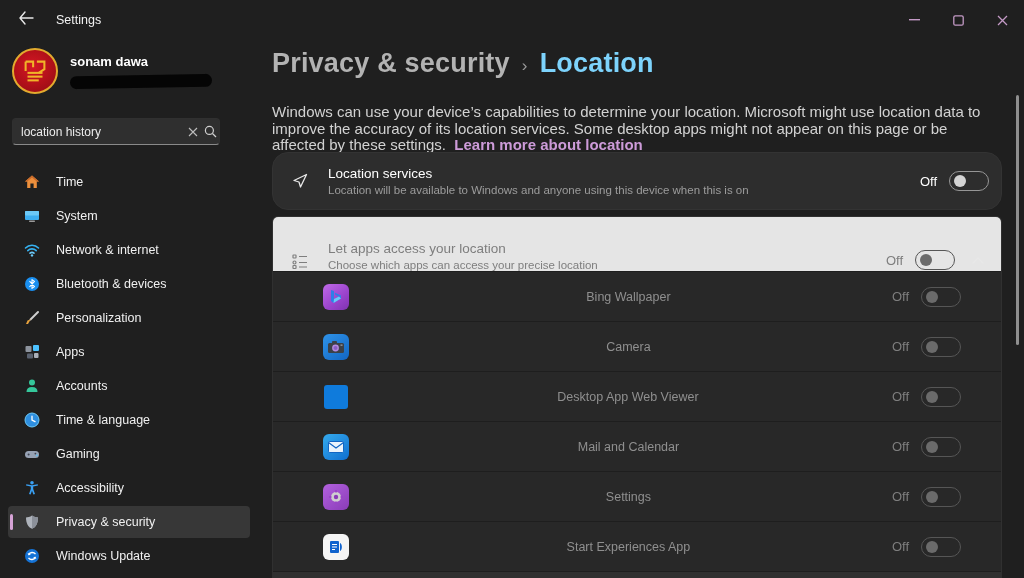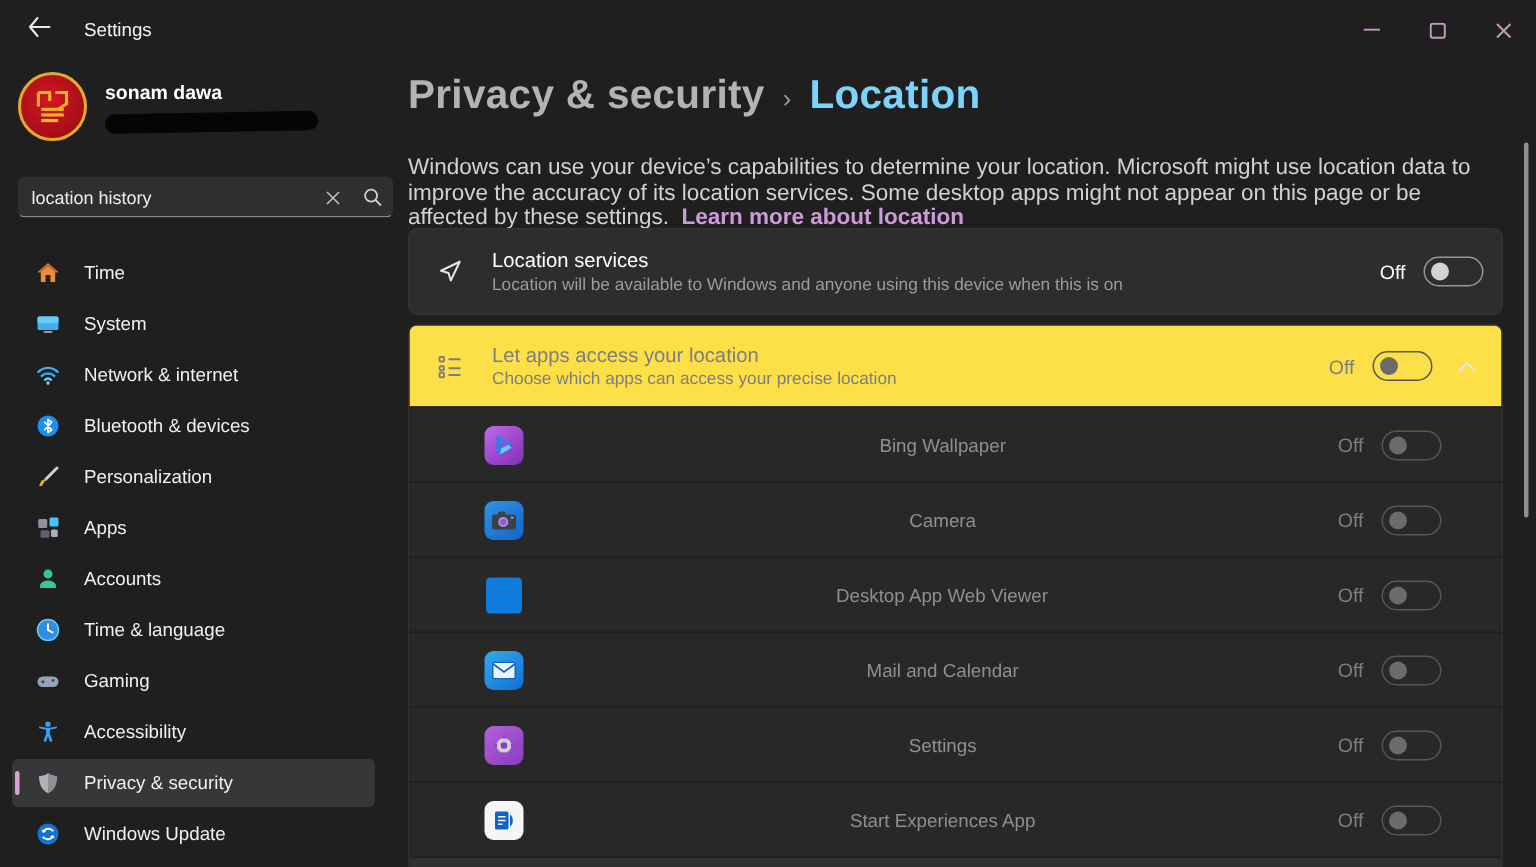--- a/index.html
+++ b/index.html
@@ -20,54 +20,54 @@
 
   
   .sidebar { position:absolute; top:40px; left:0; width:260px; bottom:0; }
   .profile { position:absolute; top:8px; left:12px; display:flex; align-items:center; }
   .avatar { width:46px; height:46px; border-radius:50%; background:radial-gradient(circle at 45% 40%, #d41724 0%, #b01019 55%, #8c0d14 100%); border:2px solid #e2aa2e; position:relative; flex:0 0 auto; }
   .avatar svg { position:absolute; inset:6px; }
   .profile-texts { margin-left:12px; }
   .profile-name { font-size:13px; font-weight:700; color:#fff; }
   .redacted { margin-top:6px; width:142px; height:13px; background:#050505; border-radius:7px; transform:rotate(-1deg); }
 
-  .searchbox { position:absolute; top:78px; left:12px; width:250px; height:27px; background:#2f2f2f; border:1px solid #303030; border-bottom:1px solid #8a8a8a; border-radius:4px; display:flex; align-items:center; }
+  .searchbox { position:absolute; top:78px; left:12px; width:208px; height:27px; background:#2f2f2f; border:1px solid #303030; border-bottom:1px solid #8a8a8a; border-radius:4px; display:flex; align-items:center; }
   .searchbox input { flex:1; background:transparent; border:none; outline:none; color:#ececec; font-size:12px; padding:0 8px; font-family:"Liberation Sans", sans-serif; }
   .search-clear, .search-glass { width:26px; height:25px; display:flex; align-items:center; justify-content:center; color:#bdbdbd; }
 
   .nav { position:absolute; top:124px; left:0; right:0; }
   .nav-item { position:relative; height:32px; margin:2px 10px 2px 8px; border-radius:4px; display:flex; align-items:center; cursor:pointer; }
   .nav-item .icon { width:16px; height:16px; margin-left:16px; flex:0 0 auto; display:flex; }
   .nav-item .label { margin-left:16px; font-size:12.5px; color:#f0f0f0; white-space:nowrap; }
   .nav-item.selected { background:#373737; }
   .nav-item.selected::before { content:""; position:absolute; left:2px; top:8px; width:3px; height:16px; border-radius:2px; background:#d6a3d6; }
 
   
   .content { position:absolute; left:272px; top:40px; right:0; bottom:0; }
   .breadcrumb { position:absolute; top:8px; left:0; font-size:27px; font-weight:600; letter-spacing:.2px; display:flex; align-items:center; }
   .crumb-parent { color:#b3b3b3; }
   .crumb-sep { color:#9a9a9a; font-size:17px; margin:4px 12px 0 12px; font-weight:400; }
   .crumb-current { color:#7dd3fc; }
   .page-desc { position:absolute; top:64px; left:0; width:714px; font-size:15px; line-height:16.5px; color:#d2d2d2; }
   .learn-link { color:#cd9bd9; font-weight:700; cursor:pointer; }
 
-  .card { position:absolute; left:0; width:730px; background:#2d2d2d; border:1px solid #333; border-radius:6px; display:flex; align-items:center; }
+  .card { position:absolute; left:0; width:730px; background:#2d2d2d; border:1px solid #333; border-radius:16px; display:flex; align-items:center; }
   .card-ls { top:112px; height:58px; }
   .card-icon { width:20px; height:20px; margin-left:17px; flex:0 0 auto; display:flex; }
   .card-texts { margin-left:18px; flex:1; }
   .card-title { font-size:13.5px; color:#fff; }
   .card-sub { font-size:11.5px; color:#9c9c9c; margin-top:3px; }
   .toggle-wrap { display:flex; align-items:center; gap:12px; }
   .toggle-state { font-size:13px; color:#fff; }
   .toggle { width:40px; height:20px; border-radius:10px; border:1px solid #969696; position:relative; cursor:pointer; flex:0 0 auto; }
   .toggle .knob { position:absolute; left:4px; top:3px; width:12px; height:12px; border-radius:50%; background:#d4d4d4; }
   .card-ls .toggle-wrap { margin-right:12px; }
 
   .group { position:absolute; top:176px; left:0; width:730px; border:1px solid #303030; border-bottom:none; border-radius:6px 6px 0 0; overflow:hidden; }
-  .group-header { height:54px; background:#fde047; display:flex; align-items:center; }
+  .group-header { height:54px; background:#e5e5e5; display:flex; align-items:flex-end; }
   .group-header .card-title, .group-header .card-sub { color:#7e7e7e; }
   .group-header .toggle-state { color:#7e7e7e; }
   .toggle.disabled { border-color:#565656; }
   .toggle.disabled .knob { background:#6b6b6b; }
   .group-header .toggle-wrap { margin-right:12px; gap:12px; }
   .chevron-btn { width:22px; height:22px; display:flex; align-items:center; justify-content:center; cursor:pointer; }
 
   .app-row { height:50px; background:#282828; border-top:1px solid #1e1e1e; display:flex; align-items:center;text-align:center; }
   .app-icon { width:26px; height:26px; border-radius:6px; margin-left:50px; flex:0 0 auto; display:flex; align-items:center; justify-content:center; position:relative; overflow:hidden; }
   .app-name { margin-left:16px; font-size:12.5px; color:#8f8f8f; flex:1; }

